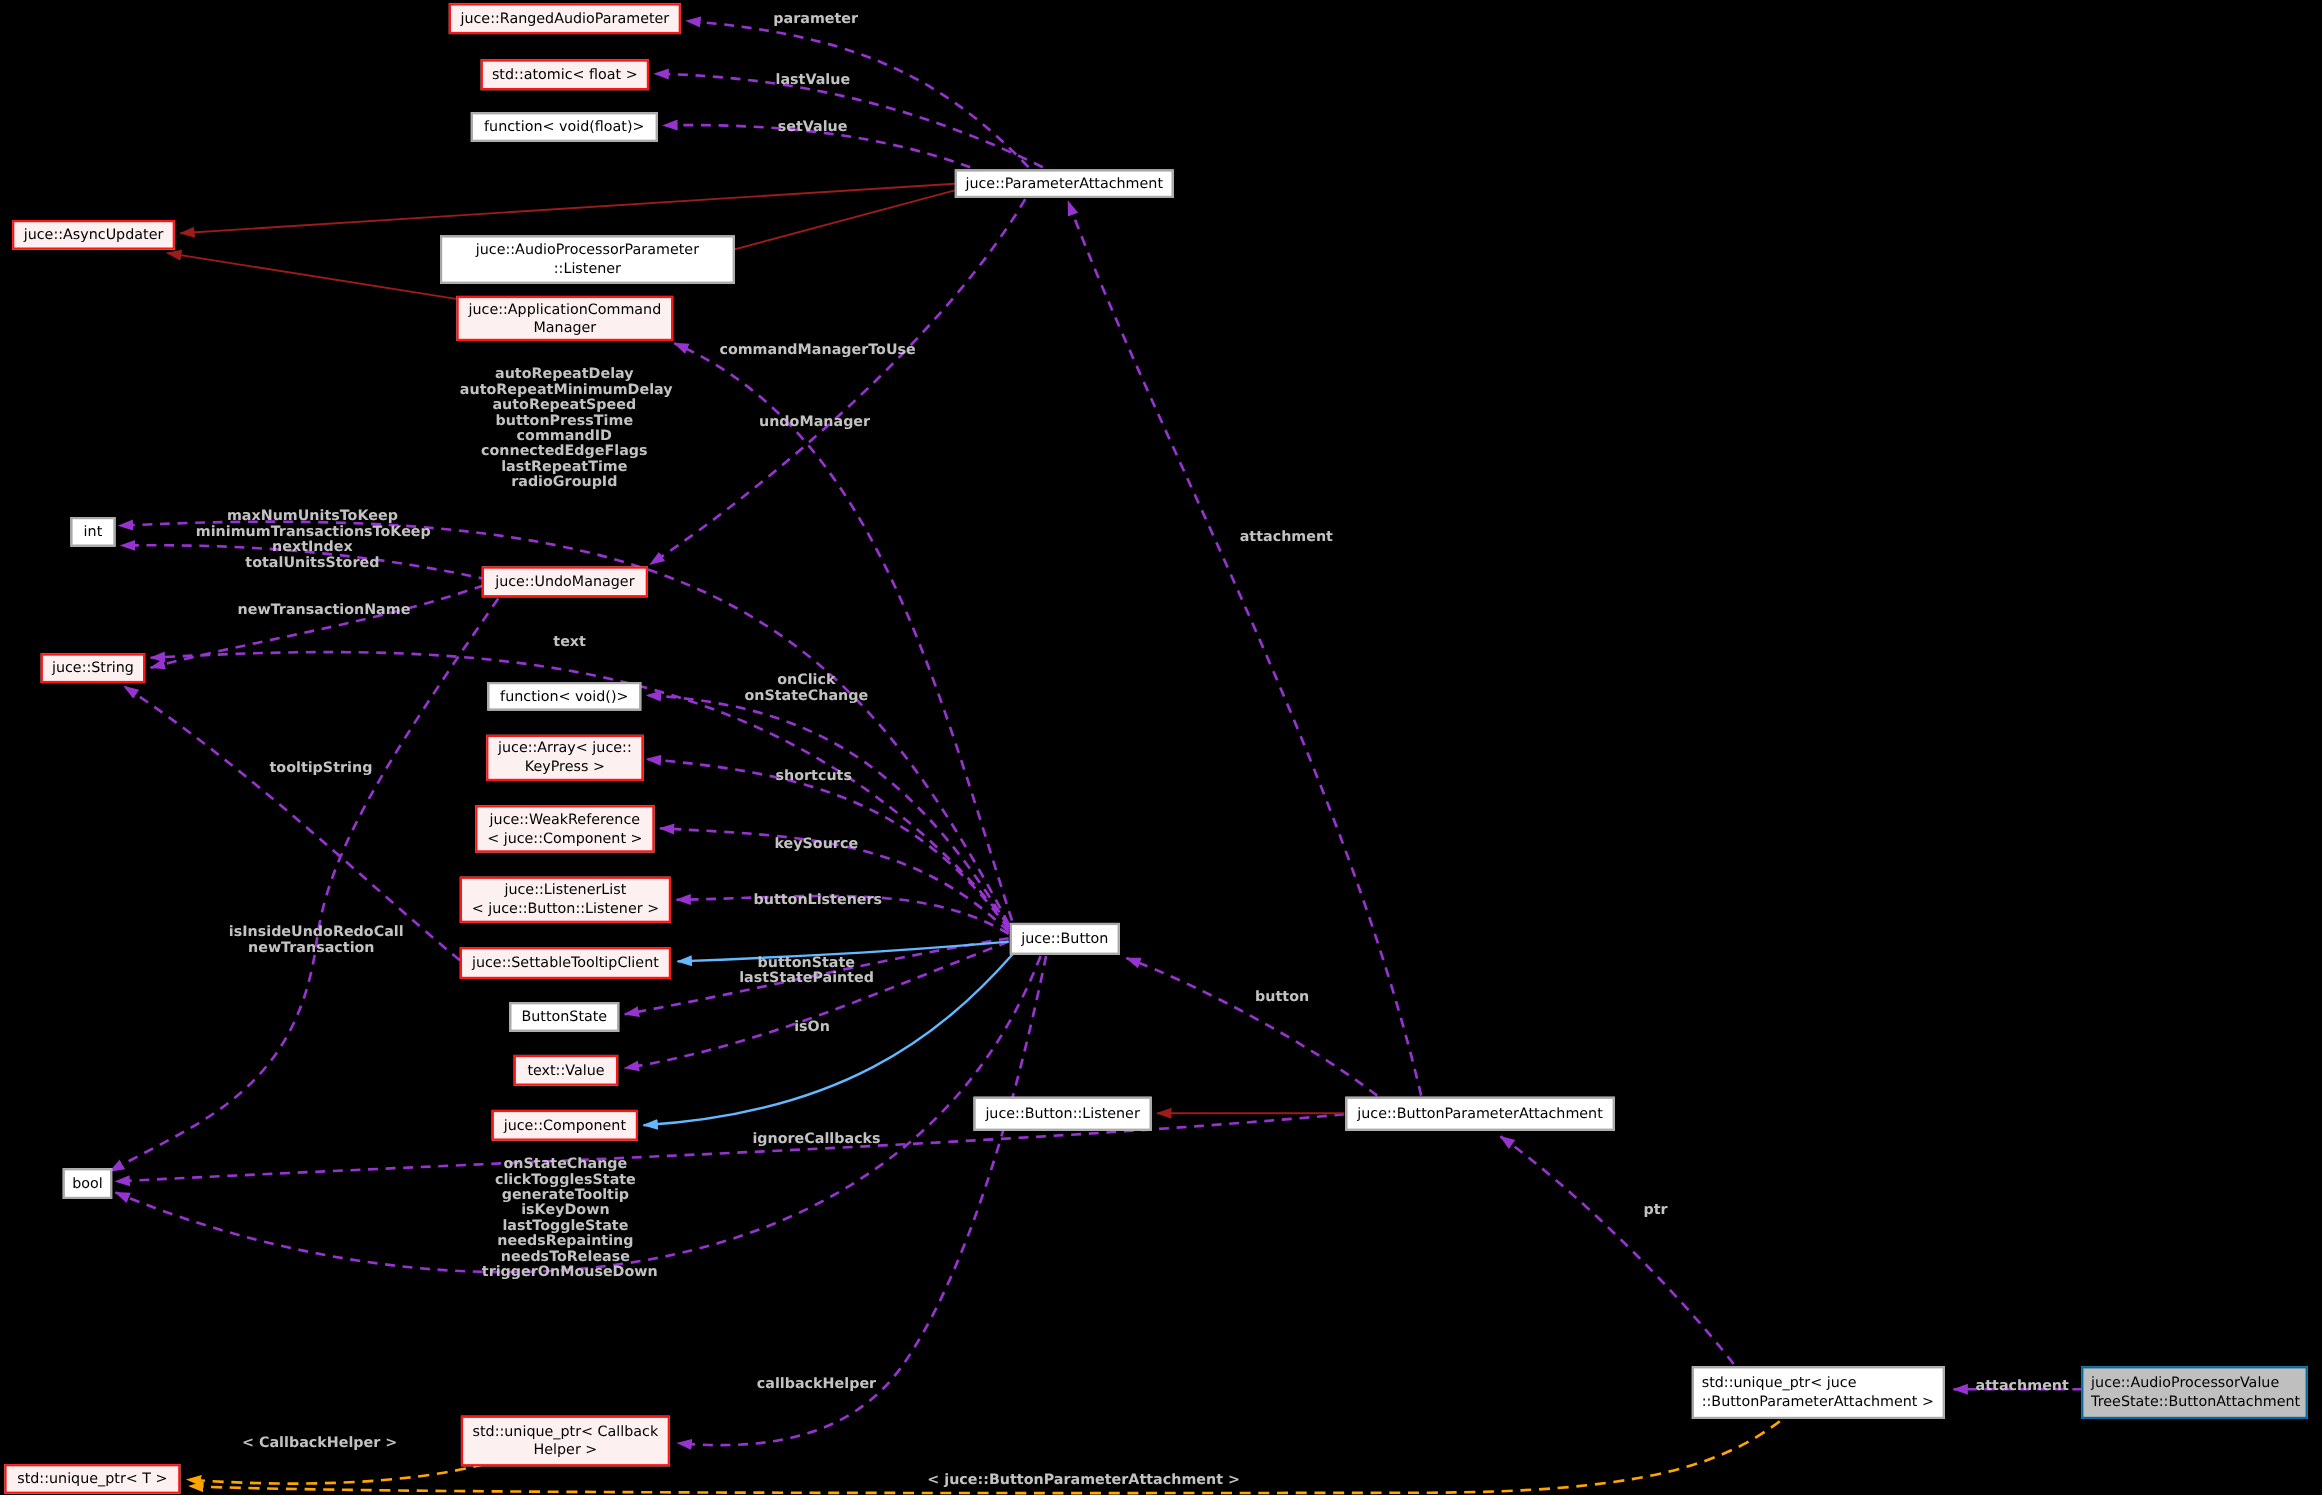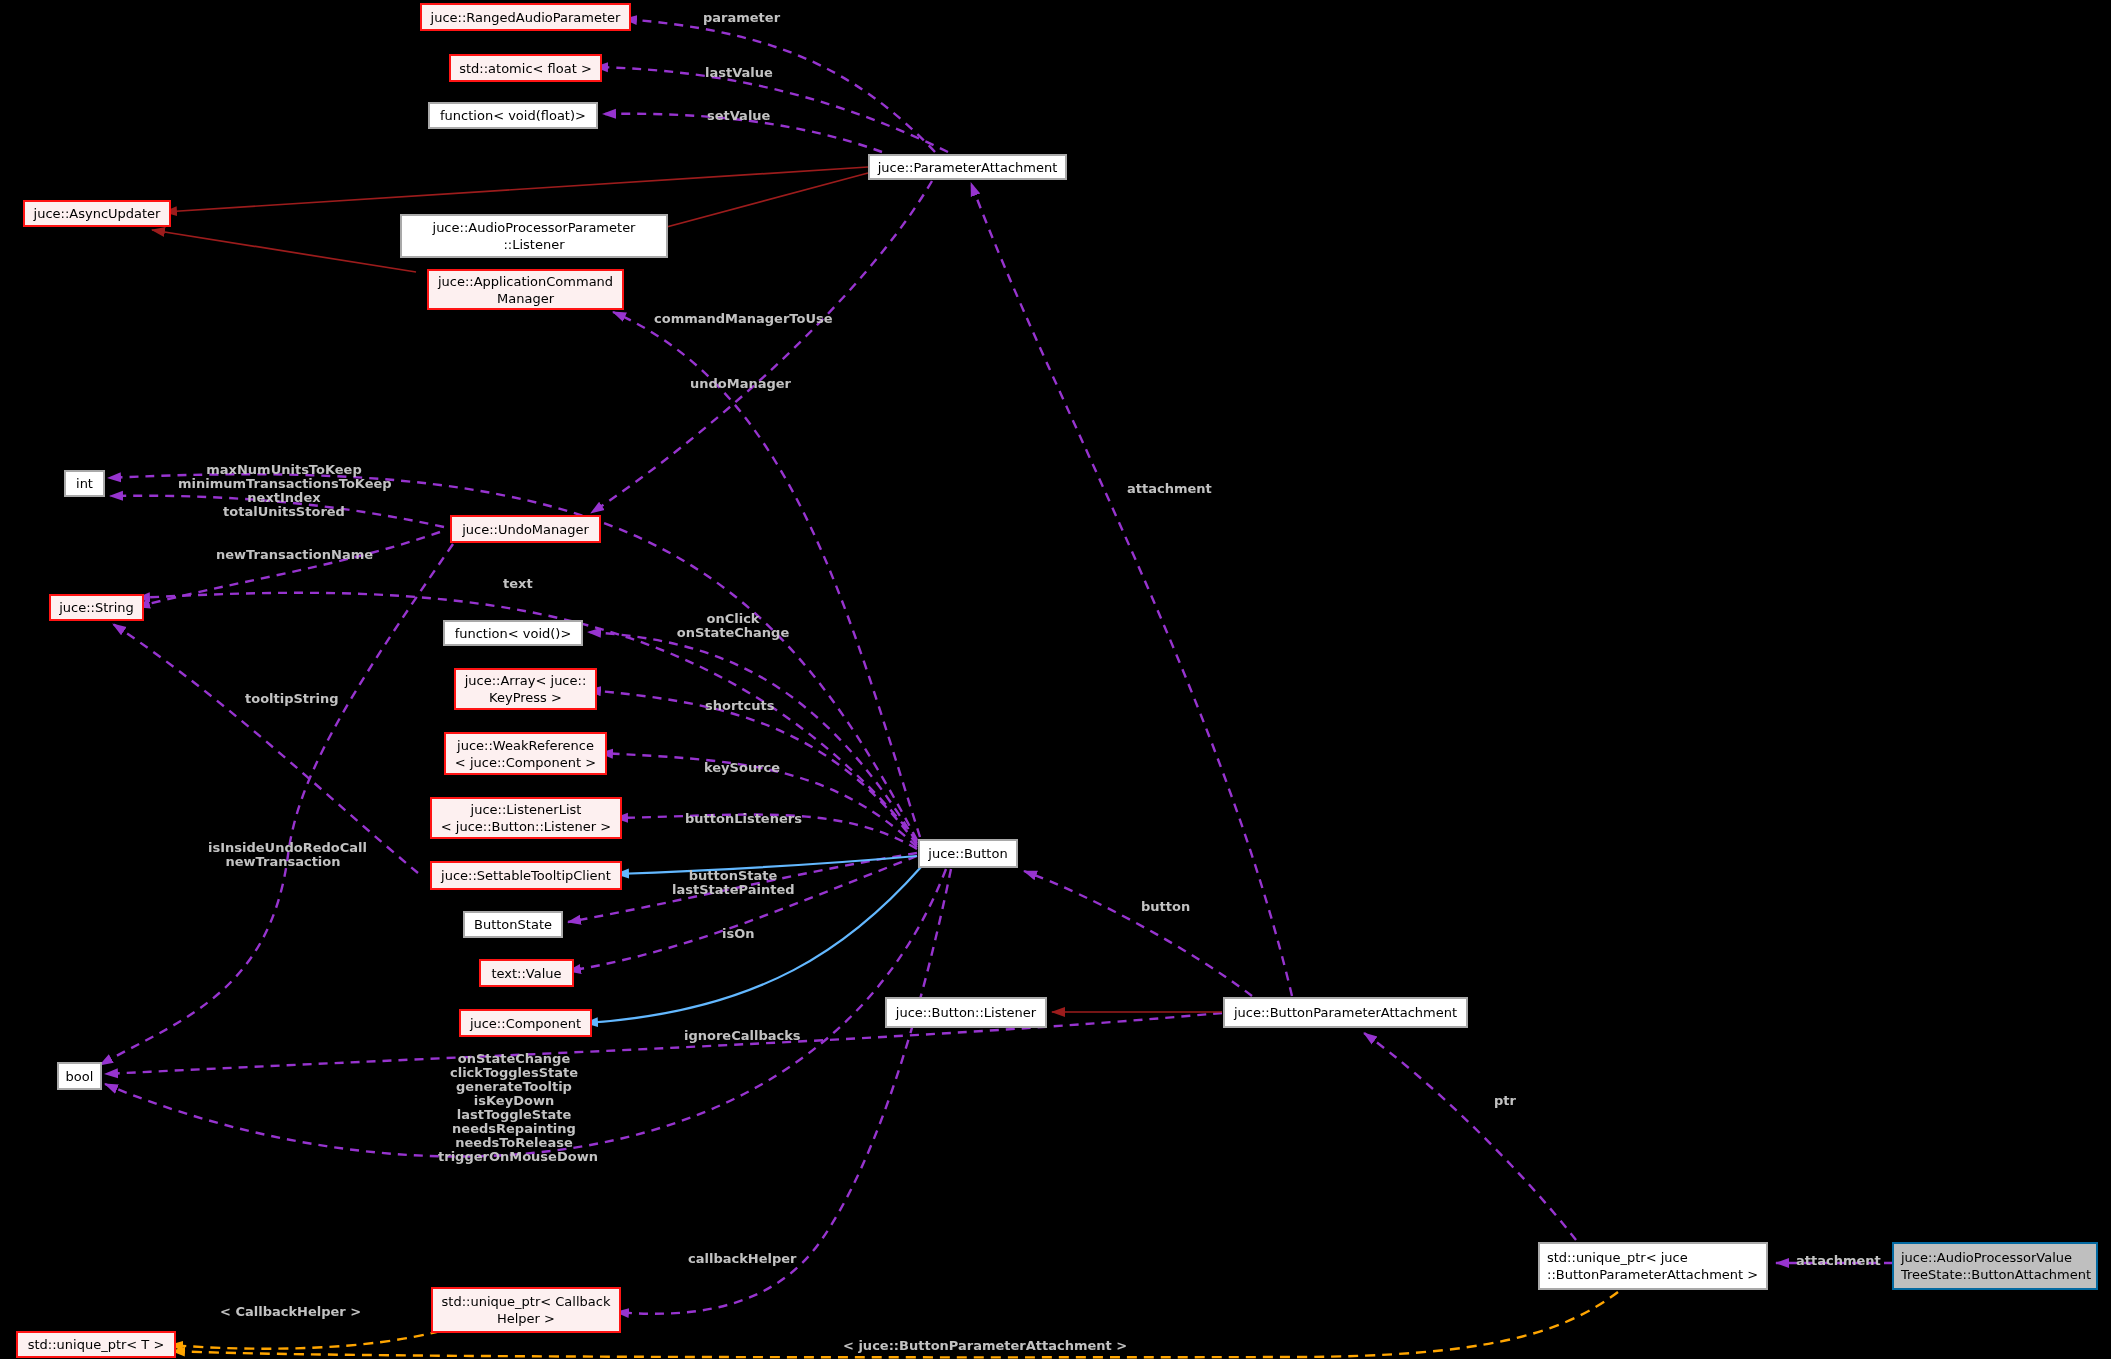--- a/index.html
+++ b/index.html
@@ -9,21 +9,21 @@
   path{fill:none;}
   .p{stroke:#9734cf;stroke-width:2.4;stroke-dasharray:9 7;}
   .r{stroke:#9c1c1c;stroke-width:1.7;}
   .b{stroke:#63b8ff;stroke-width:2.2;}
   .o{stroke:#ffa500;stroke-width:2.4;stroke-dasharray:10 7;}
   .mP{fill:#9734cf;} .mR{fill:#9c1c1c;} .mB{fill:#63b8ff;} .mO{fill:#ffa500;}
   .node{position:absolute;box-sizing:border-box;display:flex;flex-direction:column;
         justify-content:center;align-items:center;color:#000;font-size:13px;
         line-height:17px;text-align:center;z-index:3;cursor:pointer;}
   .node .ln{white-space:nowrap;}
-  .red{background:#fdf0f0;border:2px solid #ff1414;margin-left:12px;}
+  .red{background:#fdf0f0;border:2px solid #ff1414;}
   .gray{background:#ffffff;border:2px solid #a9a9a9;}
   .main{background:#bfbfbf;border:2px solid #0369a1;}
   .la{align-items:flex-start;text-align:left;padding-left:7px;}
   .elabel{position:absolute;color:#c2c2c2;font-size:13px;font-weight:bold;
           line-height:14px;white-space:nowrap;z-index:2;}
   .center{text-align:center;white-space:normal;}
 </style>
 </head>
 <body>
 
@@ -166,20 +166,30 @@
       <div class="ln">Helper &gt;</div>
     </div>
 <div class="node red" style="left:4px;top:1331px;width:160px;height:27px">
       <div class="ln">std::unique_ptr&lt; T &gt;</div>
     </div>
 
 <div class="elabel" style="left:703px;top:11px">parameter</div>
 <div class="elabel" style="left:705px;top:66px">lastValue</div>
 <div class="elabel" style="left:707px;top:109px">setValue</div>
 <div class="elabel" style="left:654px;top:312px">commandManagerToUse</div>
+<div class="elabel center" style="left:418px;top:334px;width:190px">
+  <div>autoRepeatDelay</div>
+      <div>autoRepeatMinimumDelay</div>
+      <div>autoRepeatSpeed</div>
+      <div>buttonPressTime</div>
+      <div>commandID</div>
+      <div>connectedEdgeFlags</div>
+      <div>lastRepeatTime</div>
+      <div>radioGroupId</div>
+</div>
 <div class="elabel" style="left:690px;top:377px">undoManager</div>
 <div class="elabel center" style="left:178px;top:463px;width:212px">
   <div>maxNumUnitsToKeep</div>
       <div>minimumTransactionsToKeep</div>
       <div>nextIndex</div>
       <div>totalUnitsStored</div>
 </div>
 <div class="elabel" style="left:216px;top:548px">newTransactionName</div>
 <div class="elabel" style="left:503px;top:577px">text</div>
 <div class="elabel center" style="left:672px;top:612px;width:122px">

